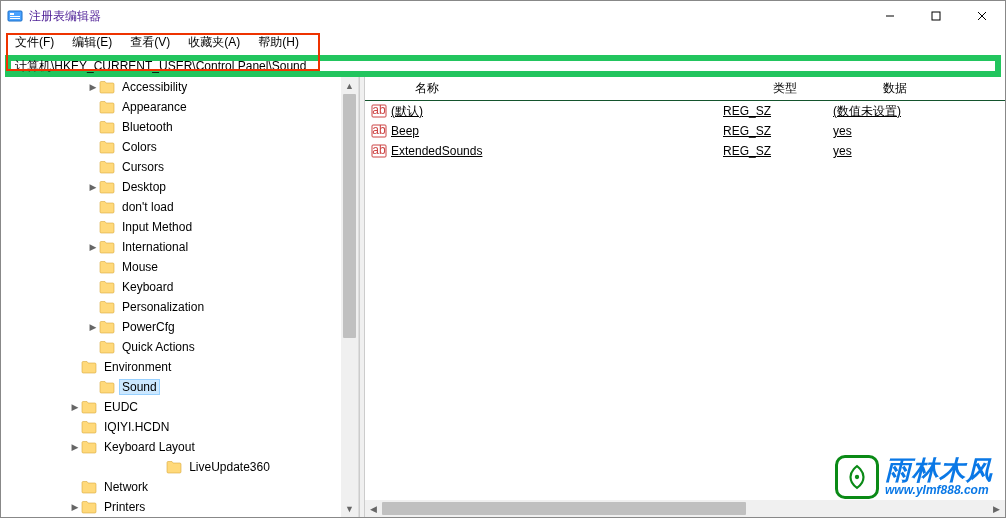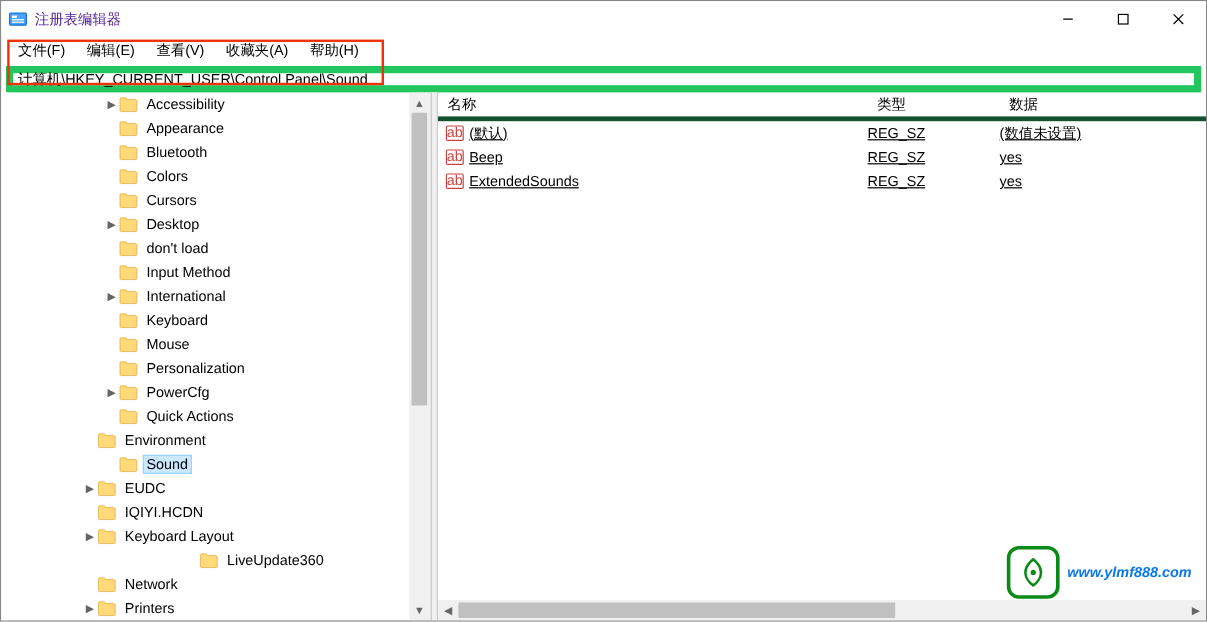--- a/index.html
+++ b/index.html
@@ -40,21 +40,21 @@
 .tree-row .label { padding: 1px 3px; color: #000; }
 .tree-row.selected .label { background: #cce8ff; border: 1px solid #99d1ff; padding: 0 2px; }
 
 
 .vscroll { position: absolute; right: 0; top: 0; bottom: 0; width: 17px; background: #f0f0f0; display: flex; flex-direction: column; }
 .vscroll .btn { height: 17px; display: flex; align-items: center; justify-content: center; color: #666; font-size: 9px; }
 .vscroll .track { flex: 1; position: relative; }
 .vscroll .thumb { position: absolute; left: 2px; right: 2px; top: 0; height: 60%; background: #c0c0c0; border-radius: 1px; }
 
 
-.dheader { display: flex; height: 24px; border-bottom: 4px solid #14532d; align-items: center; }
+.dheader { display: flex; height: 24px; border-bottom: 1px solid #14532d; align-items: center; padding-left: 42px; }
 .dheader .col { padding-left: 8px; color: #000; }
 .dbody { flex: 1; overflow: hidden; position: relative; }
 .drow { display: flex; height: 20px; align-items: center; text-decoration: underline; }
 .drow .c1 { display: flex; align-items: center; padding-left: 6px; }
 .regicon { width: 16px; height: 16px; margin-right: 4px; }
 .hscroll { height: 17px; background: #f0f0f0; display: flex; }
 .hscroll .btn { width: 17px; display: flex; align-items: center; justify-content: center; color: #666; font-size: 9px; }
 .hscroll .track { flex: 1; position: relative; }
 .hscroll .thumb { position: absolute; top: 2px; bottom: 2px; left: 0; width: 60%; background: #c0c0c0; border-radius: 1px; }
 
@@ -178,28 +178,28 @@
           <svg class="folder" viewBox="0 0 16 14">
             <path d="M1 3 L1 12 C1 12.5 1.5 13 2 13 L14 13 C14.5 13 15 12.5 15 12 L15 4 C15 3.5 14.5 3 14 3 L7 3 L6 1.5 L2 1.5 C1.5 1.5 1 2 1 2.5 Z" fill="#ffd97a" stroke="#d9a93e" stroke-width="0.6"></path>
           </svg>
           <span class="label">International</span>
         </div>
         <div class="tree-row" style="padding-left: 80px;">
           <div class="exp blank">▶</div>
           <svg class="folder" viewBox="0 0 16 14">
             <path d="M1 3 L1 12 C1 12.5 1.5 13 2 13 L14 13 C14.5 13 15 12.5 15 12 L15 4 C15 3.5 14.5 3 14 3 L7 3 L6 1.5 L2 1.5 C1.5 1.5 1 2 1 2.5 Z" fill="#ffd97a" stroke="#d9a93e" stroke-width="0.6"></path>
           </svg>
+          <span class="label">Mouse</span>
+        </div>
+        <div class="tree-row" style="padding-left: 80px;">
+          <div class="exp blank">▶</div>
+          <svg class="folder" viewBox="0 0 16 14">
+            <path d="M1 3 L1 12 C1 12.5 1.5 13 2 13 L14 13 C14.5 13 15 12.5 15 12 L15 4 C15 3.5 14.5 3 14 3 L7 3 L6 1.5 L2 1.5 C1.5 1.5 1 2 1 2.5 Z" fill="#ffd97a" stroke="#d9a93e" stroke-width="0.6"></path>
+          </svg>
           <span class="label">Keyboard</span>
-        </div>
-        <div class="tree-row" style="padding-left: 80px;">
-          <div class="exp blank">▶</div>
-          <svg class="folder" viewBox="0 0 16 14">
-            <path d="M1 3 L1 12 C1 12.5 1.5 13 2 13 L14 13 C14.5 13 15 12.5 15 12 L15 4 C15 3.5 14.5 3 14 3 L7 3 L6 1.5 L2 1.5 C1.5 1.5 1 2 1 2.5 Z" fill="#ffd97a" stroke="#d9a93e" stroke-width="0.6"></path>
-          </svg>
-          <span class="label">Mouse</span>
         </div>
         <div class="tree-row" style="padding-left: 80px;">
           <div class="exp blank">▶</div>
           <svg class="folder" viewBox="0 0 16 14">
             <path d="M1 3 L1 12 C1 12.5 1.5 13 2 13 L14 13 C14.5 13 15 12.5 15 12 L15 4 C15 3.5 14.5 3 14 3 L7 3 L6 1.5 L2 1.5 C1.5 1.5 1 2 1 2.5 Z" fill="#ffd97a" stroke="#d9a93e" stroke-width="0.6"></path>
           </svg>
           <span class="label">Personalization</span>
         </div>
         <div class="tree-row" style="padding-left: 80px;">
           <div class="exp">▶</div>
@@ -331,17 +331,18 @@
     </div>
 
     <div class="watermark">
       <div class="wm-badge">
         <svg width="26" height="26" viewBox="0 0 24 24">
             <path d="M12 2 C12 2 6 6 6 12 C6 16 9 20 12 22 C15 20 18 16 18 12 C18 6 12 2 12 2 Z" fill="none" stroke="#0a8a16" stroke-width="2"></path>
             <circle cx="12" cy="12" r="2" fill="#0a8a16"></circle>
           </svg>
       </div>
       <div>
+        <div class="wm-text">雨林木风</div>
         <div class="wm-url">www.ylmf888.com</div>
       </div>
     </div>
   </div>
 </div>
 
 </body></html>

